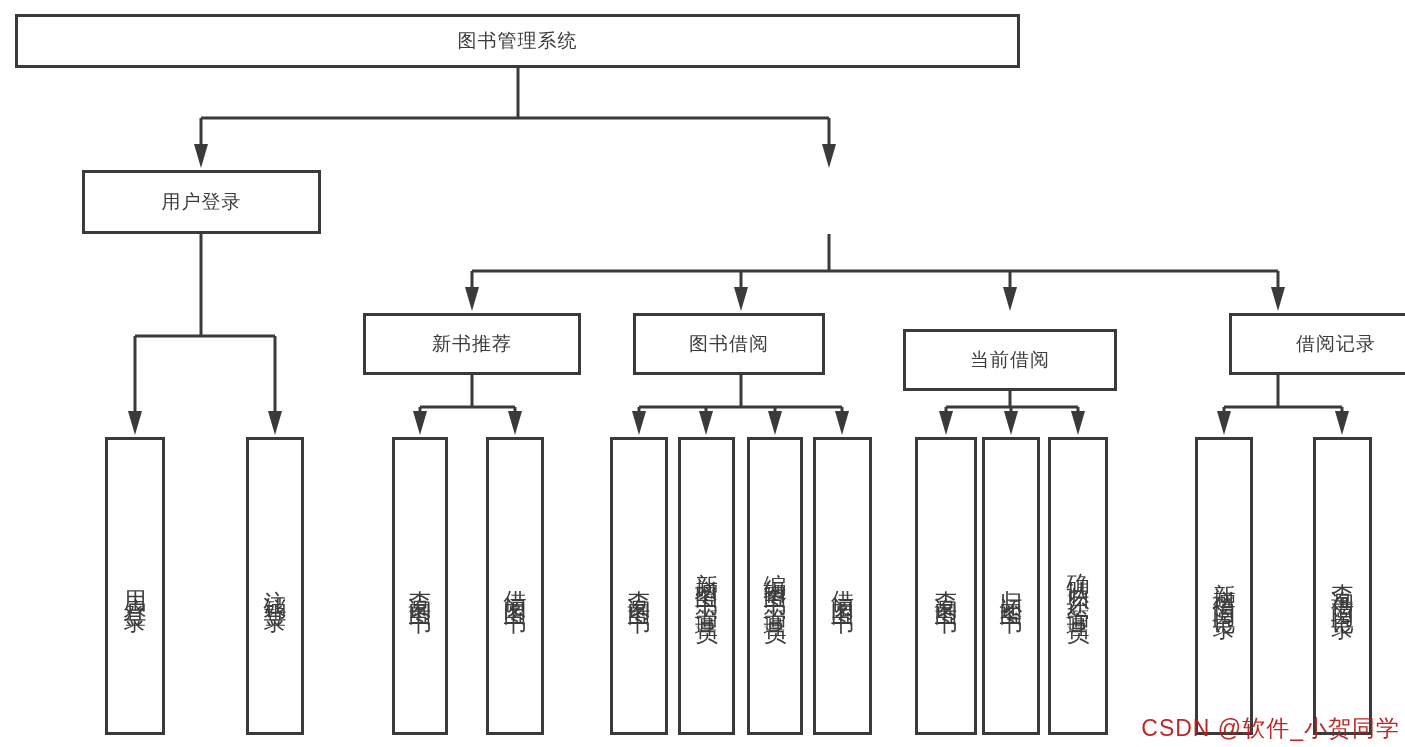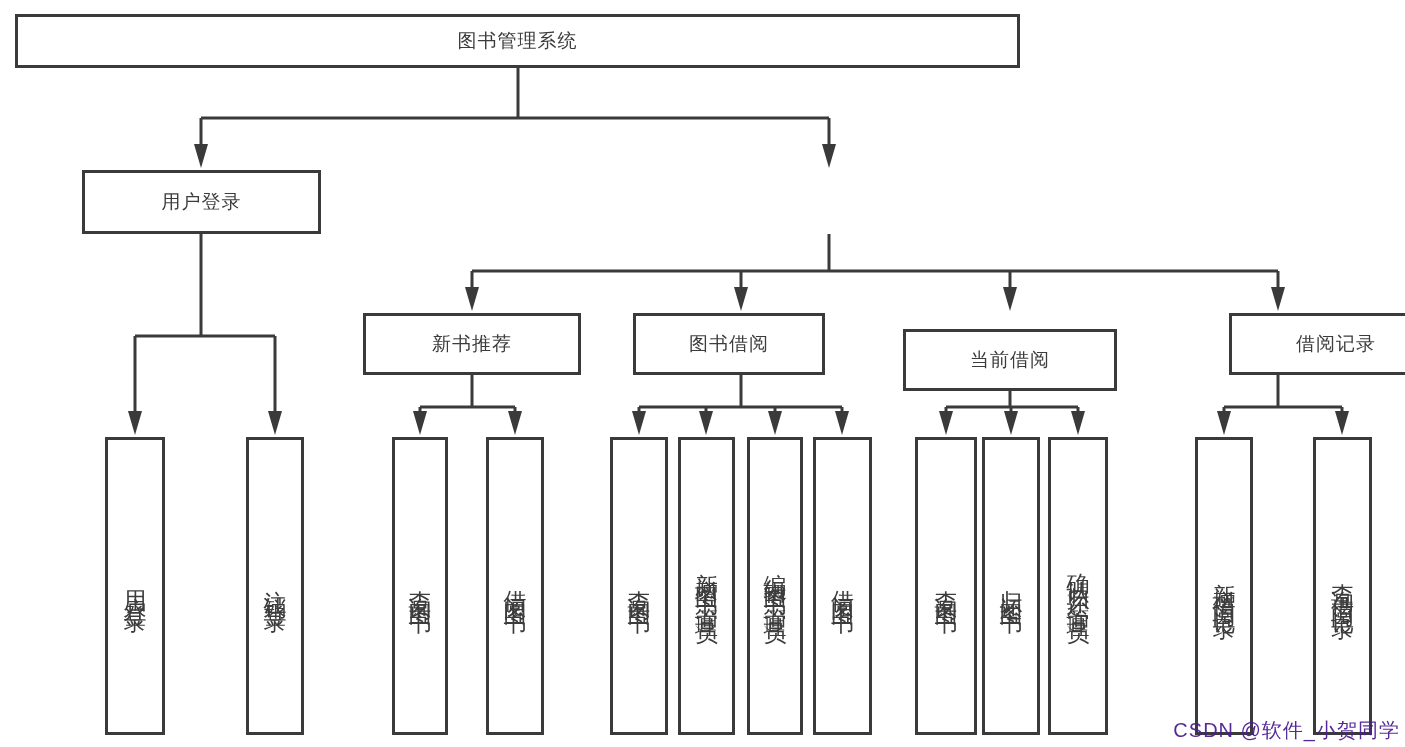--- a/index.html
+++ b/index.html
@@ -42,23 +42,23 @@
     text-orientation: mixed;
     font-size: 23px;
     line-height: 1;
     letter-spacing: 7px;
     color: #3c3c3c;
   }
   .watermark {
     position: absolute;
     right: 5px;
     bottom: 3px;
-    font-size: 20px;
+    font-size: 23px;
     letter-spacing: 1px;
-    color: #4c1d95;
+    color: #b91c1c;
     opacity: 0.95;
     z-index: 10;
     white-space: nowrap;
   }
 </style>
 </head>
 <body>
 
 <div class="canvas">
 

